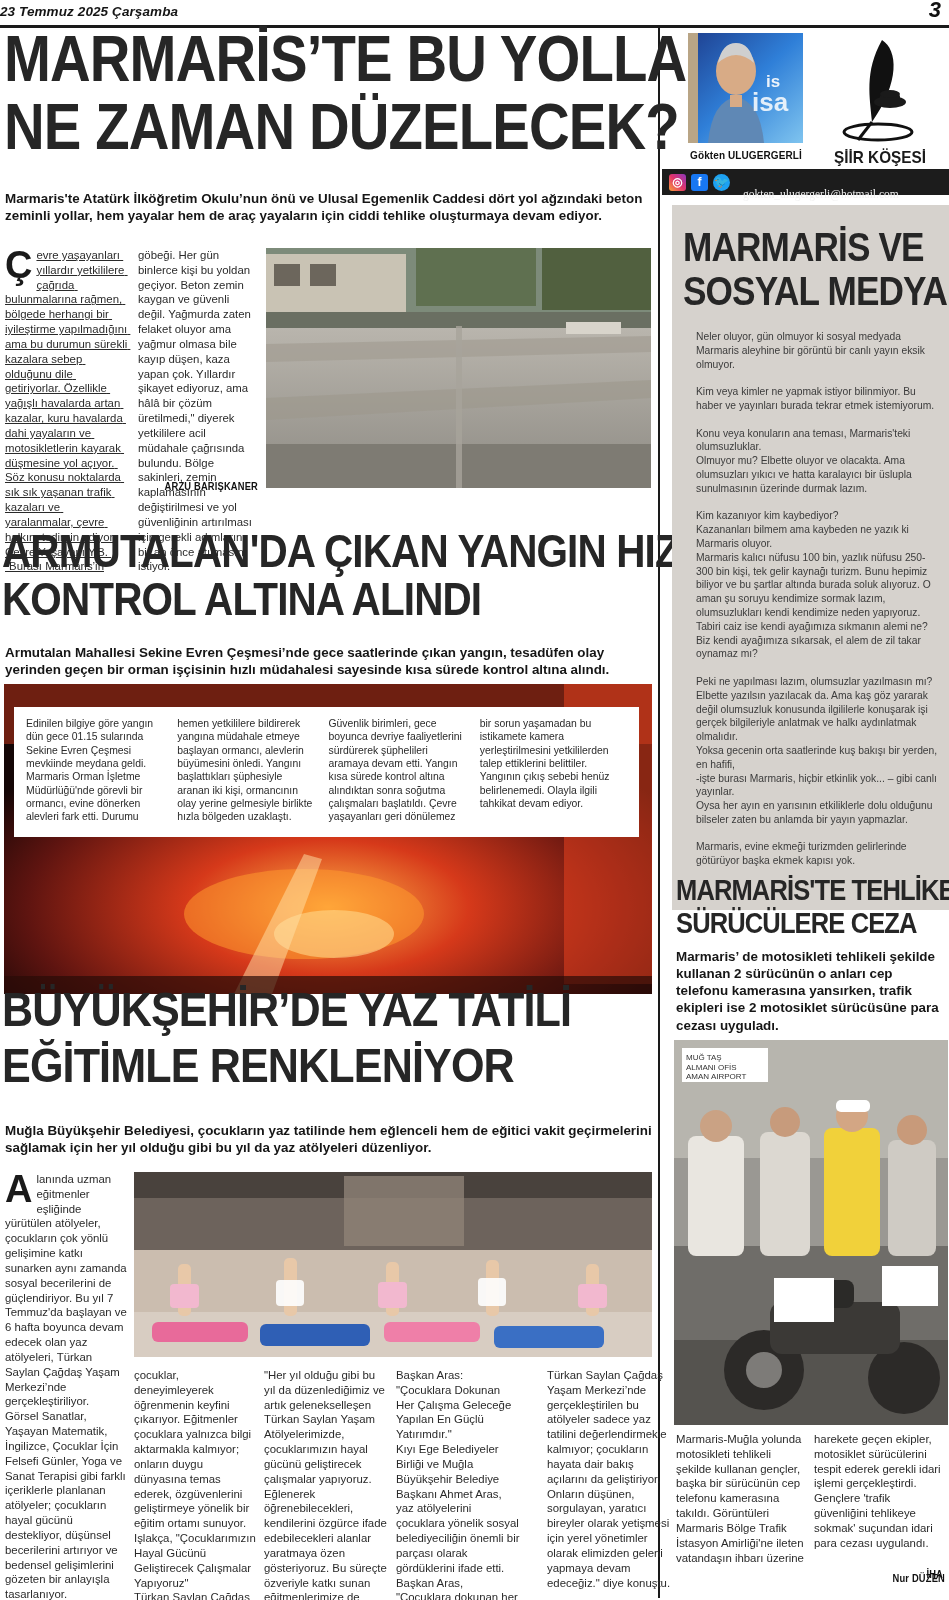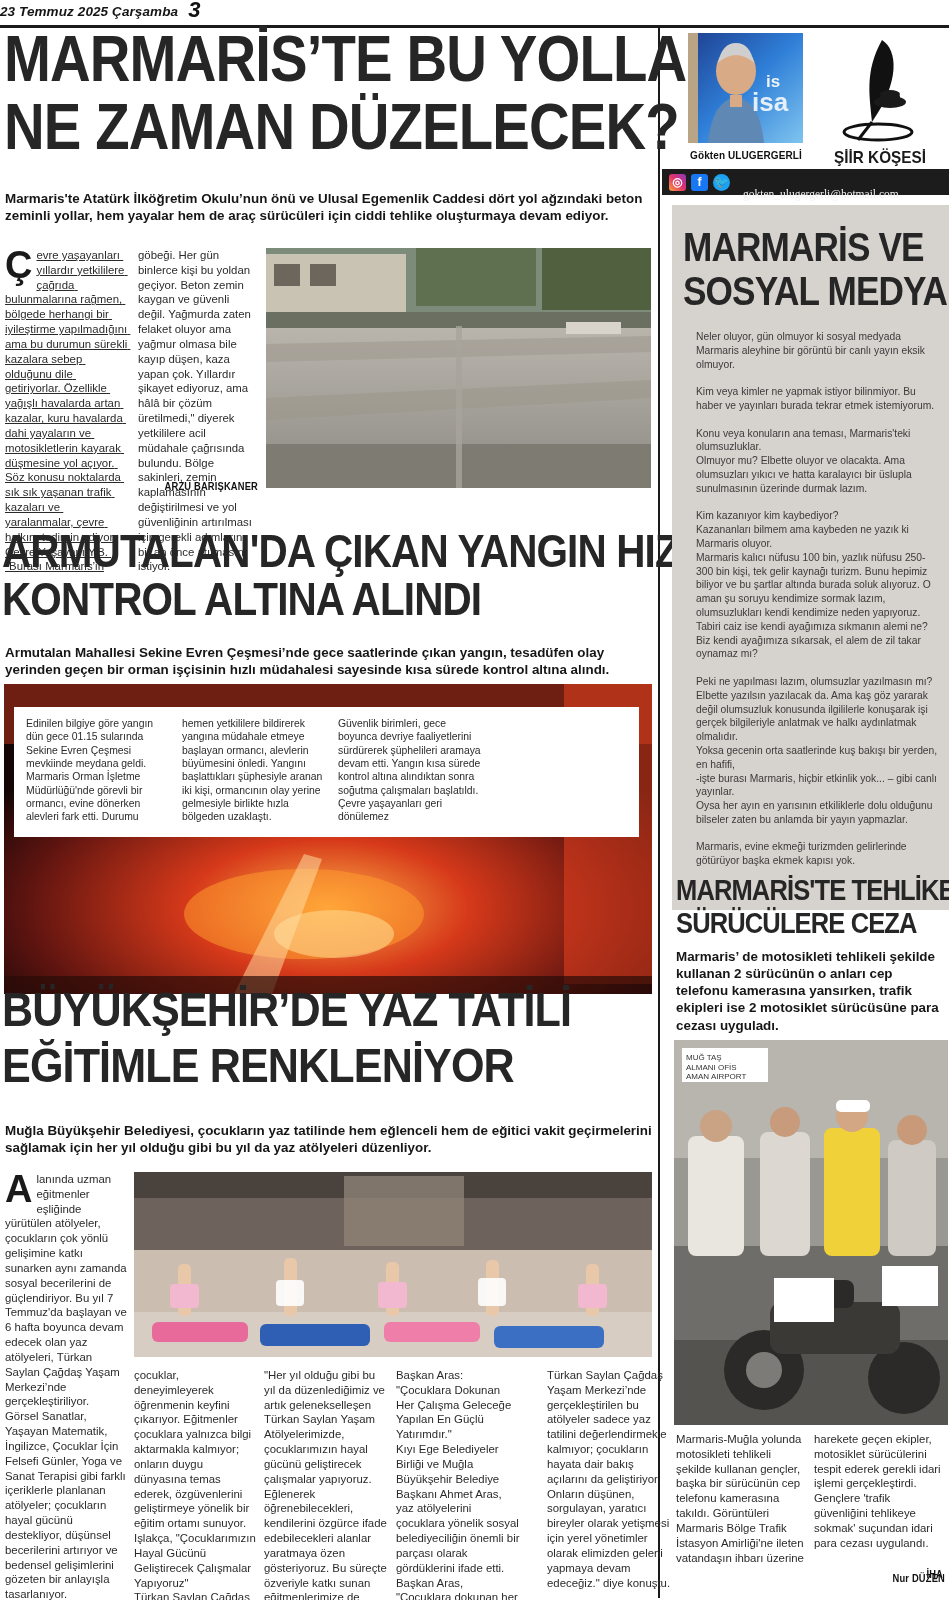--- a/index.html
+++ b/index.html
@@ -8,21 +8,21 @@
     background: #ffffff;
     font-family: "Liberation Sans", sans-serif;
     color: #1b1b1b;
     overflow: hidden;
   }
   .page { position: relative; width: 949px; height: 1600px; }
 
   
   .masthead {
     position: absolute; left: 0; top: 0; width: 949px; height: 26px;
-    display: flex; align-items: flex-start; justify-content: flex-start;
+    display: flex; align-items: flex-start; justify-content: space-between;
     padding-right: 8px;
   }
   .mast-date {
     font-size: 13.5px; font-weight: bold; font-style: italic;
     letter-spacing: .1px; color: #151515; margin-top: 4px;
   }
   .mast-page {
     font-size: 22px; font-weight: bold; font-style: italic;
     margin-left: 10px; line-height: .95; color: #111;
   }
@@ -157,21 +157,21 @@
   <div class="masthead">
     <span class="mast-date">23 Temmuz 2025 Çarşamba</span>
     <span class="mast-page">3</span>
   </div>
   <div class="mast-rule"></div>
 
   <div class="vdiv"></div>
 
   <div class="hl" id="a1-hl1">MARMARİS’TE BU YOLLAR</div>
   <div class="hl" id="a1-hl2">NE ZAMAN DÜZELECEK?</div>
-  <div class="lede" id="a1-lede">Marmaris'te Atatürk İlköğretim Okulu’nun önü ve Ulusal Egemenlik Caddesi dört yol ağzındaki beton zeminli yollar, hem yayalar hem de araç sürücüleri için ciddi tehlike oluşturmaya devam ediyor.</div>
+  <div class="lede" id="a1-lede">Marmaris'te Atatürk İlköğretim Okulu’nun önü ve Ulusal Egemenlik Caddesi dört yol ağzındaki beton zeminli yollar, hem yayalar hem de araç yayaların için ciddi tehlike oluşturmaya devam ediyor.</div>
 
   <div class="body-col dropcap" id="a1-c1" style="white-space:pre-wrap;">Çevre yaşayanları yıllardır yetkililere çağrıda bulunmalarına rağmen, bölgede herhangi bir iyileştirme yapılmadığını ama bu durumun sürekli kazalara sebep olduğunu dile getiriyorlar. Özellikle yağışlı havalarda artan kazalar, kuru havalarda dahi yayaların ve motosikletlerin kayarak düşmesine yol açıyor. Söz konusu noktalarda sık sık yaşanan trafik kazaları ve yaralanmalar, çevre halkını tedirgin ediyor.
 Çevre Yaşayanı Y.B. "Burası Marmaris’in</div>
   <div class="body-col" id="a1-c2">göbeği. Her gün binlerce kişi bu yoldan geçiyor. Beton zemin kaygan ve güvenli değil. Yağmurda zaten felaket oluyor ama yağmur olmasa bile kayıp düşen, kaza yapan çok. Yıllardır şikayet ediyoruz, ama hâlâ bir çözüm üretilmedi," diyerek yetkililere acil müdahale çağrısında bulundu. Bölge sakinleri, zemin kaplamasının değiştirilmesi ve yol güvenliğinin artırılması için gerekli adımların bir an önce atılmasını istiyor.</div>
   <div class="byline" id="a1-byline">ARZU BARIŞKANER</div>
 
   <div class="photo" id="a1-photo">
     <svg width="385" height="240" viewBox="0 0 385 240" preserveAspectRatio="none">
       <defs>
         <linearGradient id="skyG" x1="0" y1="0" x2="0" y2="1">
@@ -222,20 +222,21 @@
       <ellipse cx="330" cy="250" rx="60" ry="24" fill="#ffd78a" opacity=".6"></ellipse>
       <path d="M230 310 L300 170 L318 175 L268 310 Z" fill="#ffe2a8" opacity=".5"></path>
       <rect x="0" y="292" width="648" height="18" fill="#2a0b07" opacity=".7"></rect>
     </svg>
   </div>
 
   <div id="a2-textbox">
     <div class="body-col">Edinilen bilgiye göre yangın dün gece 01.15 sularında Sekine Evren Çeşmesi mevkiinde meydana geldi. Marmaris Orman İşletme Müdürlüğü'nde görevli bir ormancı, evine dönerken alevleri fark etti. Durumu</div>
     <div class="body-col">hemen yetkililere bildirerek yangına müdahale etmeye başlayan ormancı, alevlerin büyümesini önledi. Yangını başlattıkları şüphesiyle aranan iki kişi, ormancının olay yerine gelmesiyle birlikte hızla bölgeden uzaklaştı.</div>
     <div class="body-col">Güvenlik birimleri, gece boyunca devriye faaliyetlerini sürdürerek şüphelileri aramaya devam etti. Yangın kısa sürede kontrol altına alındıktan sonra soğutma çalışmaları başlatıldı. Çevre yaşayanları geri dönülemez</div>
+    <div class="body-col">bir sorun yaşamadan bu istikamete kamera yerleştirilmesini yetkililerden talep ettiklerini belittiler. Yangının çıkış sebebi henüz belirlenemedi. Olayla ilgili tahkikat devam ediyor.</div>
   </div>
   <div class="byline" id="a2-byline">ARZU BARIŞKANER</div>
 
   <div class="hl" id="a3-hl1">BÜYÜKŞEHİR’DE YAZ TATİLİ</div>
   <div class="hl" id="a3-hl2">EĞİTİMLE RENKLENİYOR</div>
   <div class="lede" id="a3-lede">Muğla Büyükşehir Belediyesi, çocukların yaz tatilinde hem eğlenceli hem de eğitici vakit geçirmelerini sağlamak için her yıl olduğu gibi bu yıl da yaz atölyeleri düzenliyor.</div>
 
   <div class="body-col dropcap" id="a3-c1" style="white-space:pre-wrap;">Alanında uzman eğitmenler eşliğinde yürütülen atölyeler, çocukların çok yönlü gelişimine katkı sunarken aynı zamanda sosyal becerilerini de güçlendiriyor. Bu yıl 7 Temmuz'da başlayan ve 6 hafta boyunca devam edecek olan yaz atölyeleri, Türkan Saylan Çağdaş Yaşam Merkezi’nde gerçekleştiriliyor.
 Görsel Sanatlar, Yaşayan Matematik, İngilizce, Çocuklar İçin Felsefi Günler, Yoga ve Sanat Terapisi gibi farklı içeriklerle planlanan atölyeler; çocukların hayal gücünü destekliyor, düşünsel becerilerini artırıyor ve bedensel gelişimlerini gözeten bir anlayışla tasarlanıyor.
 Eğitmenler Çocukların Duygu Dünyasına Temas Ediyor

